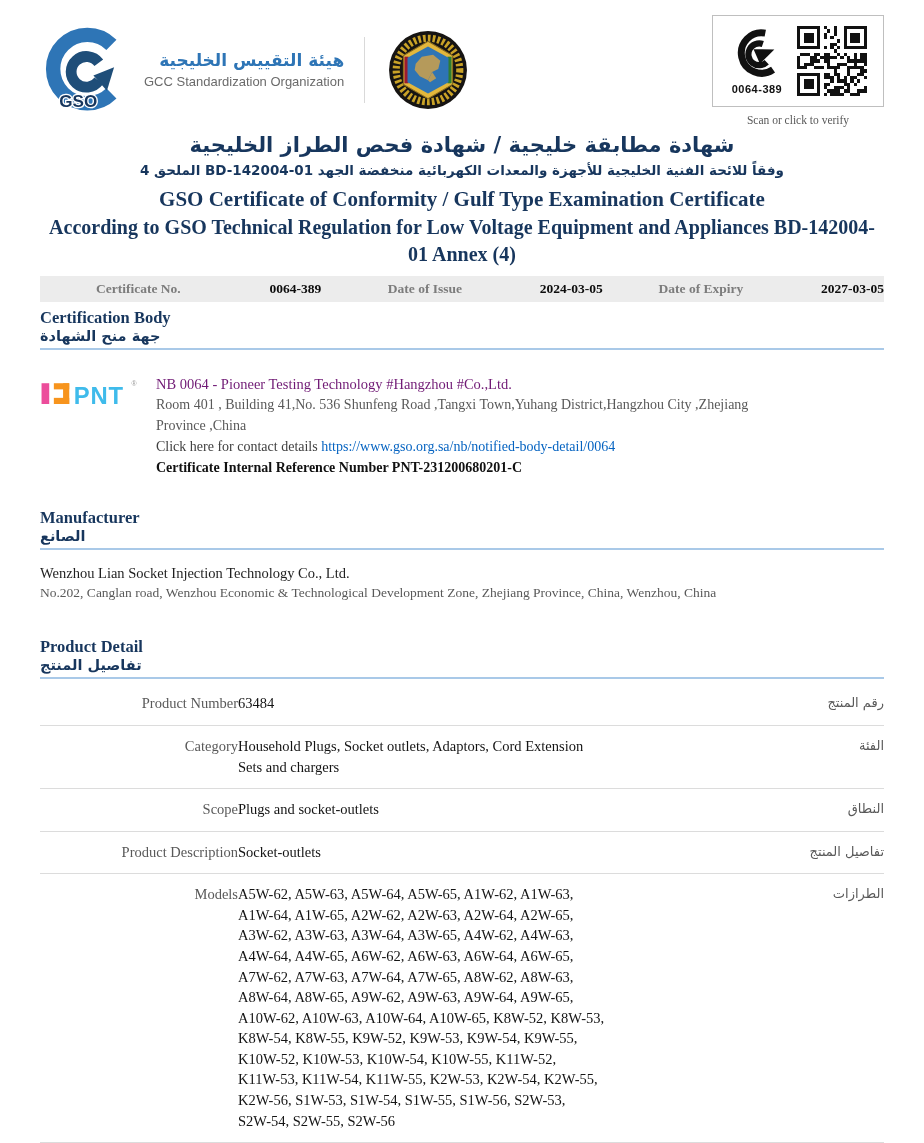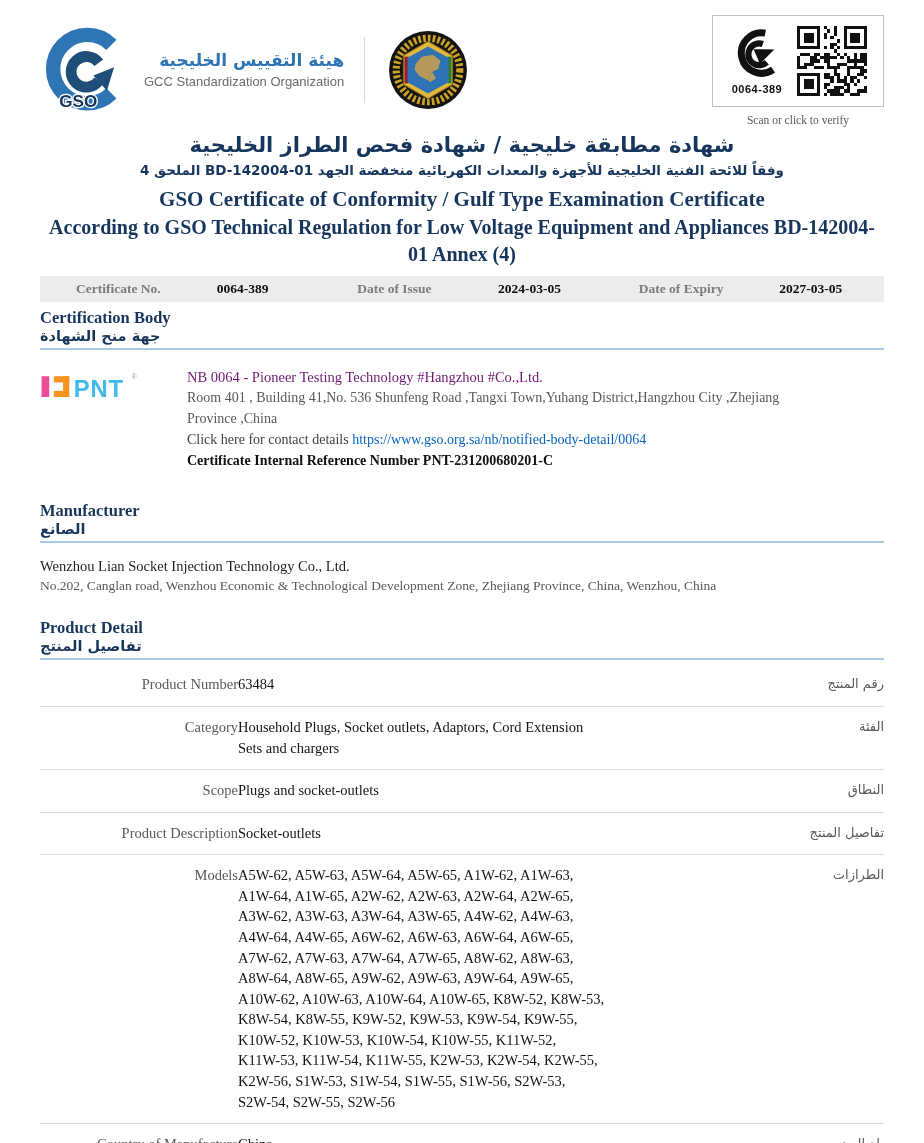--- a/index.html
+++ b/index.html
@@ -30,47 +30,47 @@
 
   
   .titles{text-align:center;margin-top:6px;line-height:1.32;}
   .t-ar-main{font-family:"DejaVu Sans",sans-serif;font-weight:bold;font-size:21px;color:var(--navy);direction:rtl;}
   .t-ar-sub{font-family:"DejaVu Sans",sans-serif;font-weight:bold;font-size:13.5px;color:var(--navy);direction:rtl;margin-top:2px;}
   .t-en-main{font-weight:bold;font-size:21px;color:var(--navy);margin-top:6px;}
   .t-en-sub{font-weight:bold;font-size:20px;color:var(--navy);margin-top:1px;}
 
   
   .info-bar{display:flex;align-items:center;background:var(--barbg);margin-top:9px;padding:5px 0;font-size:13.5px;font-weight:bold;}
-  .info-bar>span{flex:1;text-align:left;white-space:nowrap;margin-left:36px;}
+  .info-bar>span{flex:1;text-align:right;white-space:nowrap;margin-left:36px;}
   .ib-label{color:var(--graylabel);}
   .ib-value{color:#0d0d0d;}
 
   
   .sec-head{display:flex;justify-content:space-between;align-items:baseline;flex-direction:column;}
   .sec-head .h-en{font-weight:bold;font-size:16.5px;color:var(--navy);}
   .sec-head .h-ar{font-family:"DejaVu Sans",sans-serif;font-weight:bold;font-size:14.5px;color:var(--navy);direction:rtl;}
   .h-line{height:2px;background:var(--rule);margin-top:4px;}
 
   
-  .cb-row{display:flex;margin-top:17px;gap:31px;}
+  .cb-row{display:flex;margin-top:24px;}
   .pnt-logo{width:100px;height:34px;flex:none;margin-top:3px;}
   .cb-text{margin-left:16px;font-size:14px;line-height:1.48;}
   .cb-name{font-size:14.5px;color:#701a75;}
   .cb-addr{color:var(--graytext);}
   .cb-contact{color:#404040;}
   .cb-contact a{color:var(--link);text-decoration:none;}
   .cb-ref{font-weight:bold;color:#111;}
 
   
   .manu-head{margin-top:30px;}
   .manu-name{font-size:14.5px;color:#1f1f1f;margin-top:15px;}
   .manu-addr{font-size:13.5px;color:var(--graytext);margin-top:3px;}
 
   
-  .pd-head{margin-top:24px;}
+  .pd-head{margin-top:36px;}
   .p-table{margin-top:4px;}
   .p-row{display:flex;align-items:flex-start;padding:10px 0 11px 0;border-bottom:1px solid var(--divider);font-size:14.5px;line-height:1.42;}
   .p-label{width:198px;flex:none;color:var(--graytext);text-align:right;}
   .p-value{flex:1;color:#141414;white-space:pre-line;padding-right:20px;}
   .p-label-ar{width:160px;flex:none;text-align:right;color:var(--graytext);font-family:"DejaVu Sans",sans-serif;font-size:13px;direction:rtl;padding-top:1px;}
 </style>
 </head>
 <body>
 
 <div class="page">

